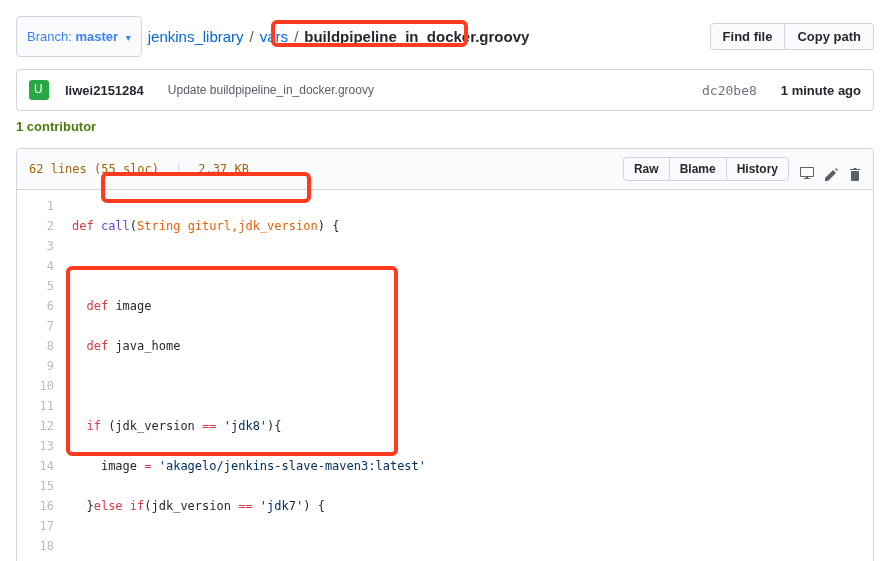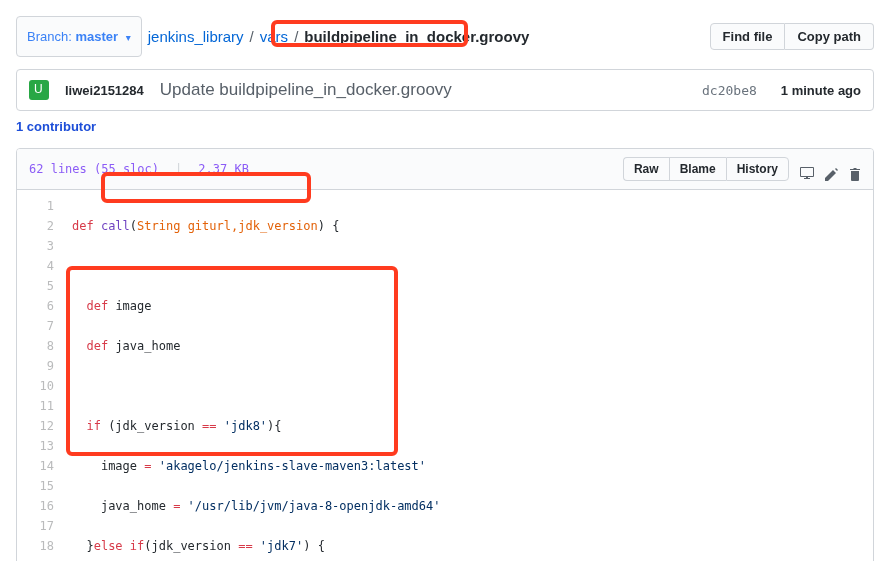--- a/index.html
+++ b/index.html
@@ -34,32 +34,32 @@
   .btn-group .btn:last-child { border-top-left-radius: 0; border-bottom-left-radius: 0; border-left: none; }
 
   .commit-box {
     border: 1px solid #d1d5da; border-radius: 4px; padding: 10px 12px;
     display: flex; align-items: center; gap: 16px; margin-bottom: 8px;
     background: #fff;
   }
   .avatar { width: 20px; height: 20px; background: #28a745; border-radius: 3px; position: relative; }
   .avatar::after { content: "U"; color: #fff; font-size: 12px; position: absolute; left: 5px; top: 2px; }
   .author { font-weight: 600; font-size: 13px; }
-  .commit-msg { color: #586069; font-size: 17px; }
+  .commit-msg { color: #586069; font-size: 12px; margin-left: 8px; }
   .sha { color: #6a737d; font-size: 13px; font-family: SFMono-Regular, Menlo, monospace; margin-right: 8px; }
   .time { color: #24292e; font-size: 13px; font-weight: 600; }
 
-  .contrib { color: #1d4ed8; font-size: 13px; font-weight: 600; margin: 6px 0 14px 0; }
+  .contrib { color: #4d7c0f; font-size: 13px; font-weight: 600; margin: 6px 0 14px 0; }
 
   .file-box { border: 1px solid #d1d5da; border-radius: 4px; overflow: hidden; }
   .file-header {
     background: #fafbfc; border-bottom: 1px solid #d1d5da;
     padding: 8px 12px; display: flex; align-items: center; gap: 10px;
   }
-  .file-info { font-family: SFMono-Regular, Menlo, monospace; font-size: 12px; color: #8b5cf6; }
+  .file-info { font-family: SFMono-Regular, Menlo, monospace; font-size: 12px; color: #a16207; }
   .file-info-sep { color: #d1d5da; margin: 0 6px; }
   .file-actions { display: flex; align-items: flex-end; gap: 0; margin-left: auto; }
   .file-actions .btn { padding: 4px 10px; font-size: 12px; font-weight: 600; }
   .small-btn-group { display: flex; }
   .small-btn-group .btn { border-radius: 0; border-right: none; }
   .small-btn-group .btn:first-child { border-top-left-radius: 4px; border-bottom-left-radius: 4px; }
   .small-btn-group .btn:last-child { border-top-right-radius: 4px; border-bottom-right-radius: 4px; border-right: 1px solid #d1d5da; }
   .icon-btn { margin-left: 10px; color: #586069; }
   .icon-btn svg { display: block; }
 
@@ -174,21 +174,20 @@
           <div>19</div>
       </div>
       <div class="code-lines">
 <div><span class="tok-kw">def</span> <span class="tok-fn">call</span>(<span class="tok-param">String giturl,jdk_version</span><span>) {</span></div>
 <div></div>
 <div>  <span class="tok-kw">def</span> <span>image</span></div>
 <div>  <span class="tok-kw">def</span> <span>java_home</span></div>
 <div></div>
 <div>  <span class="tok-kw">if</span><span> (jdk_version </span><span class="tok-kw">==</span> <span class="tok-str">'jdk8'</span><span>){</span></div>
 <div>    <span>image </span><span class="tok-kw">=</span><span class="tok-str"> 'akagelo/jenkins-slave-maven3:latest'</span></div>
-<div>    <span>java_home </span><span class="tok-kw">=</span><span class="tok-str"> '/usr/lib/jvm/java-8-openjdk-amd64'</span></div>
 <div>  <span>}</span><span class="tok-kw">else if</span><span>(jdk_version </span><span class="tok-kw">==</span><span class="tok-str"> 'jdk7'</span><span>) {</span></div>
 
 
 
 
 
 
 
 
 

